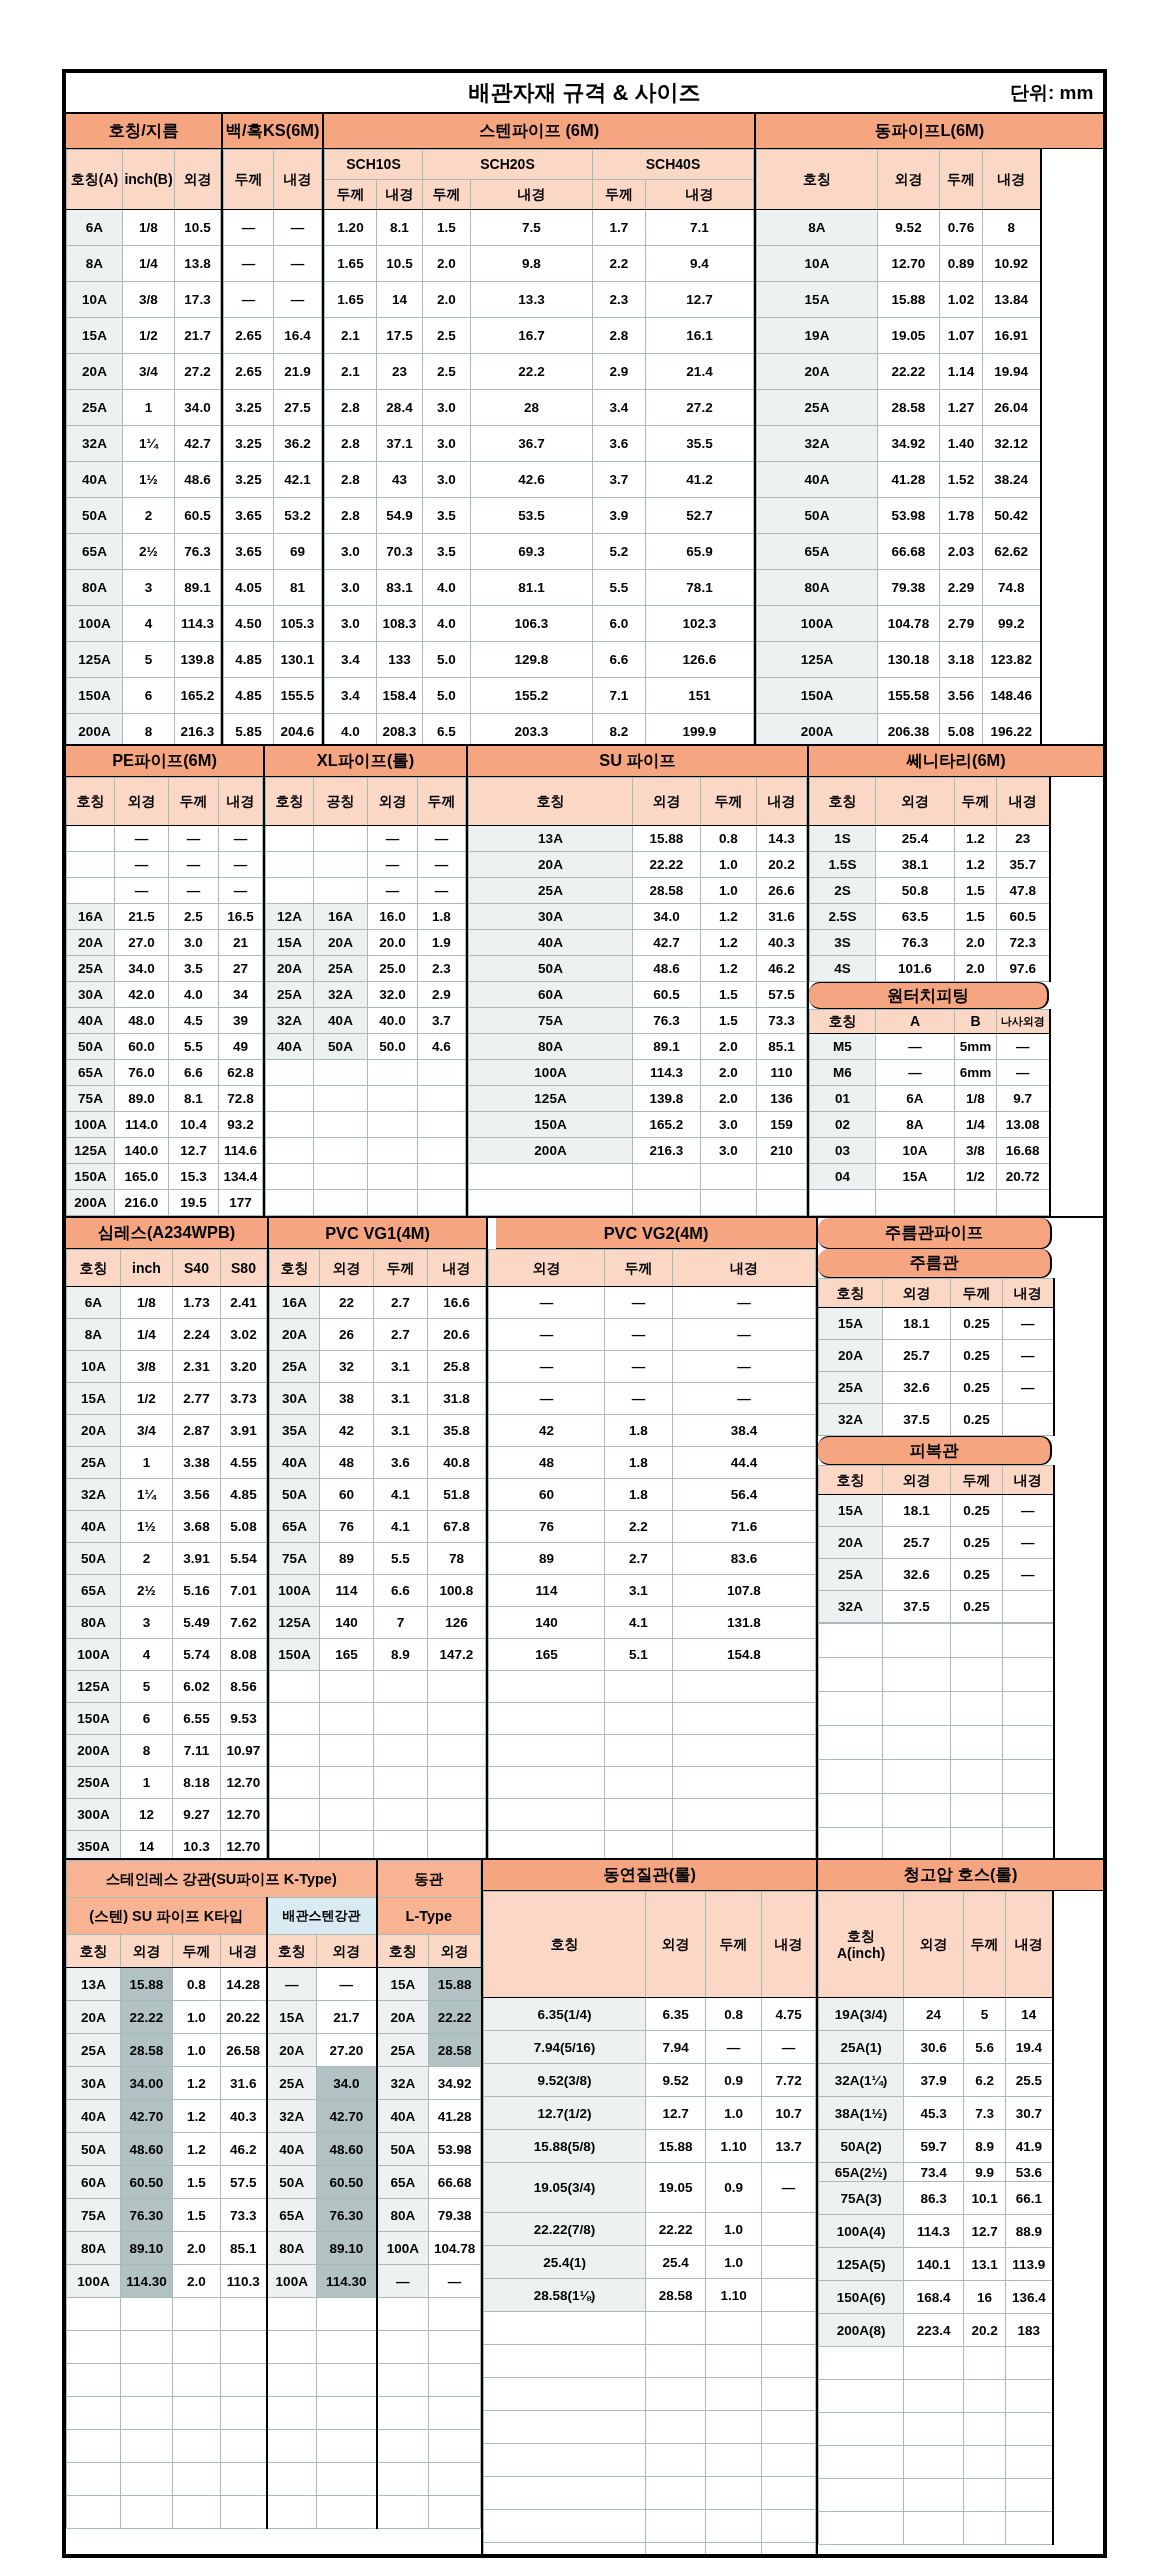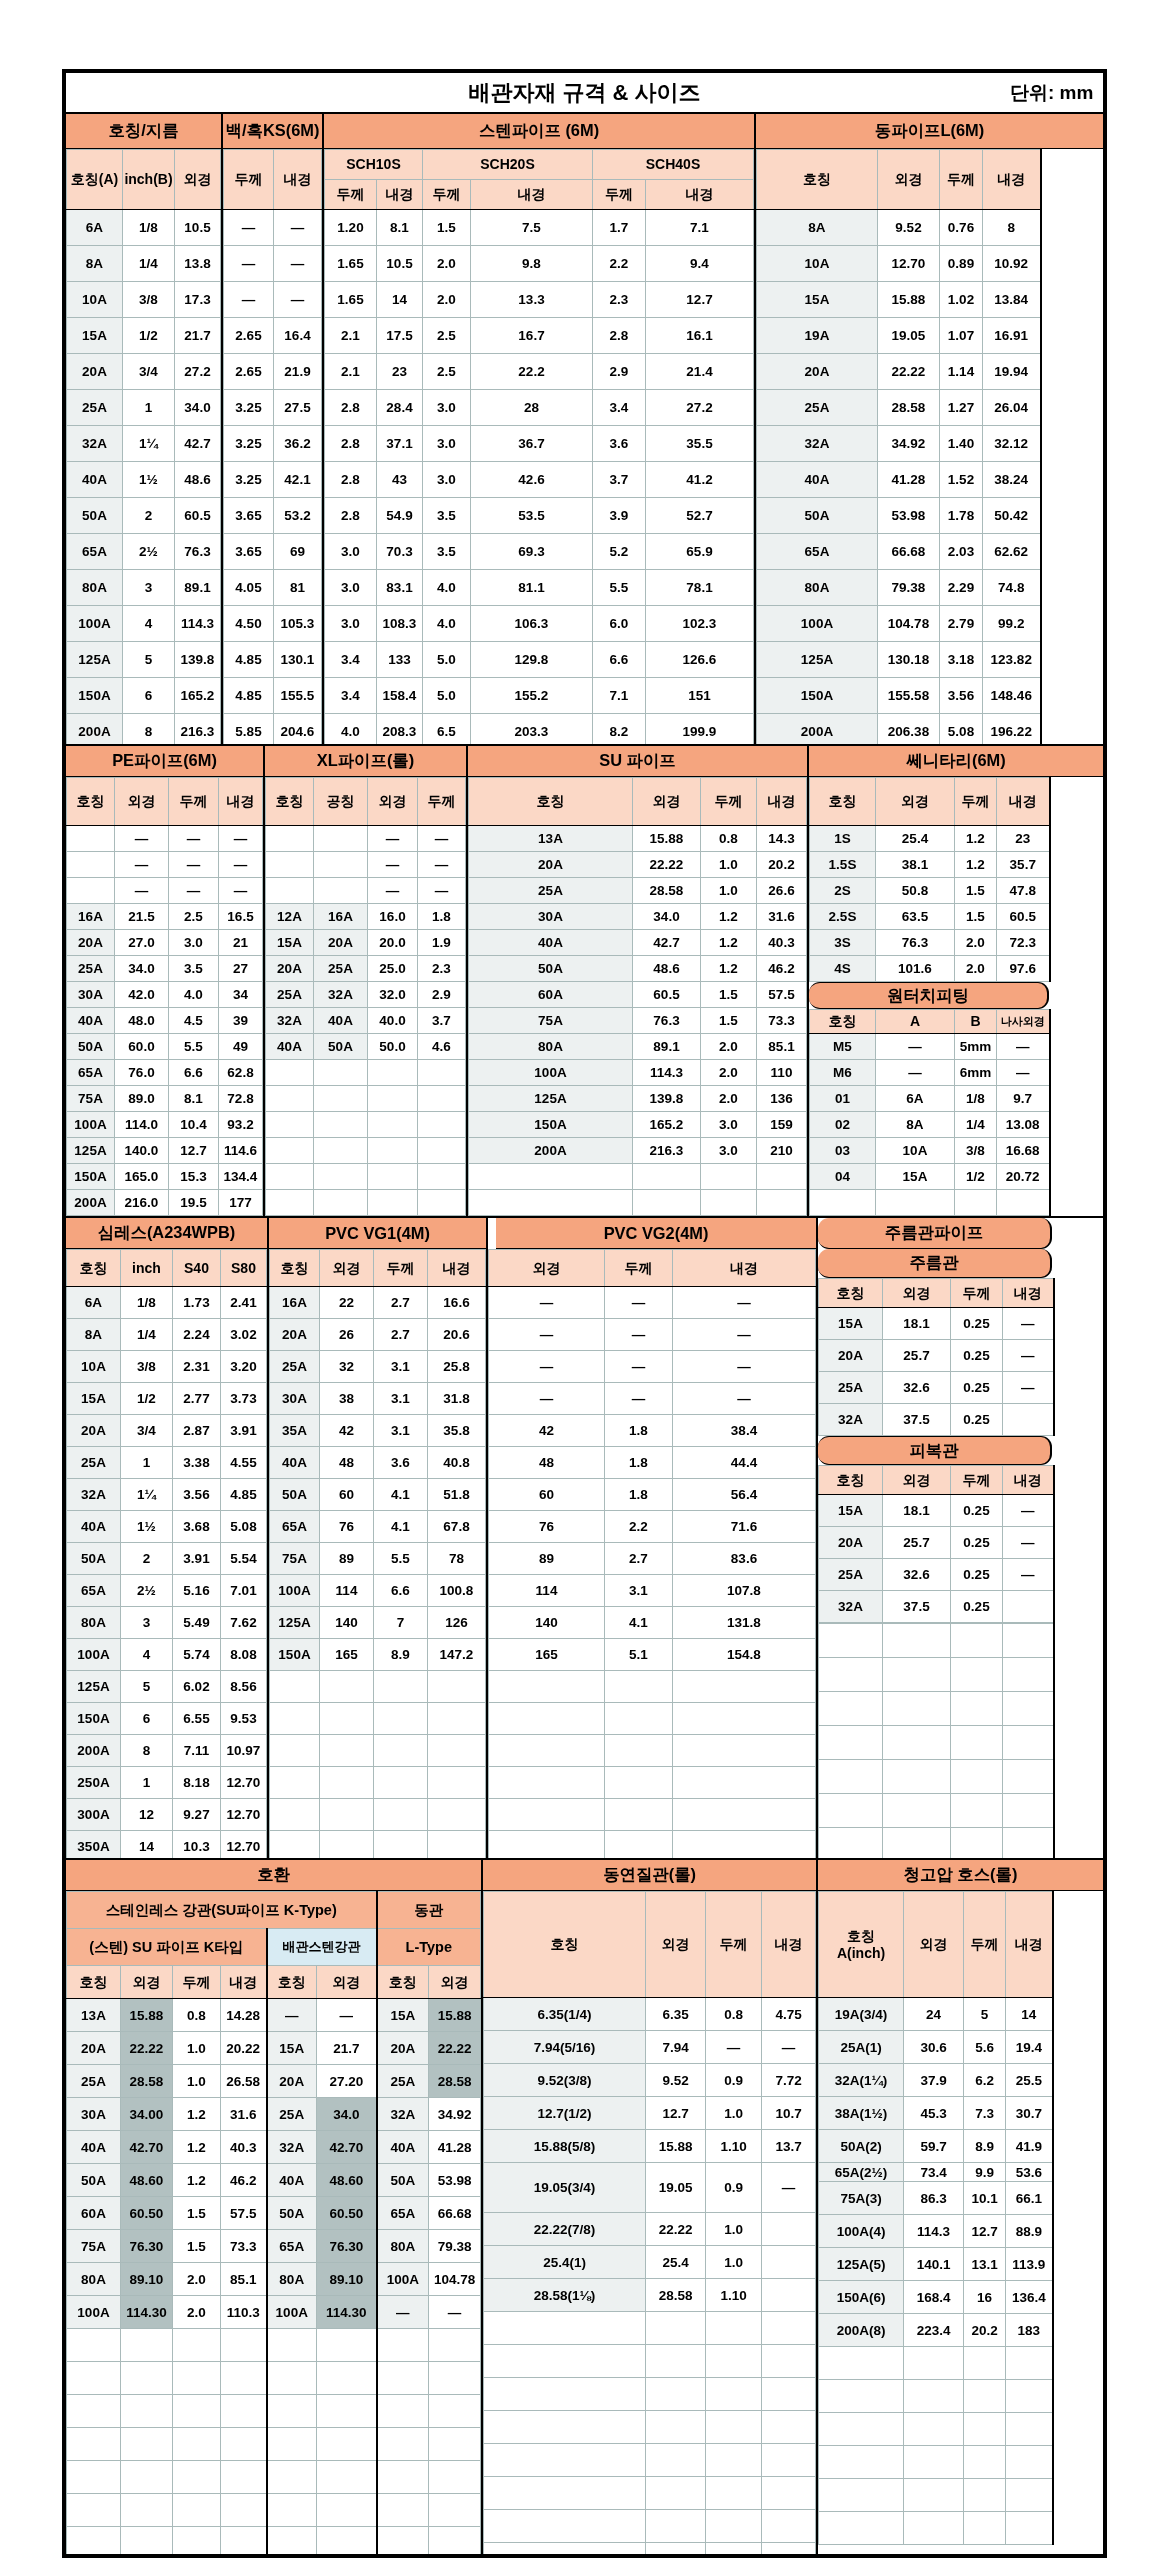--- a/index.html
+++ b/index.html
@@ -1429,21 +1429,20 @@
                   <td></td>
                   <td></td>
                   <td></td>
                 </tr>
               </tbody>
             </table>
           </div>
         </div>
         <div class="band" style="height: 694px;">
           <div class="band-col">
-            <div class="bar" style="height: 31px;">호환</div>
             <table style="width: 415px;">
               <colgroup>
                 <col style="width: 54px;">
                 <col style="width: 52px;">
                 <col style="width: 48px;">
                 <col style="width: 46px;">
                 <col style="width: 50px;">
                 <col style="width: 60px;">
                 <col style="width: 52px;">
                 <col style="width: 52px;">

